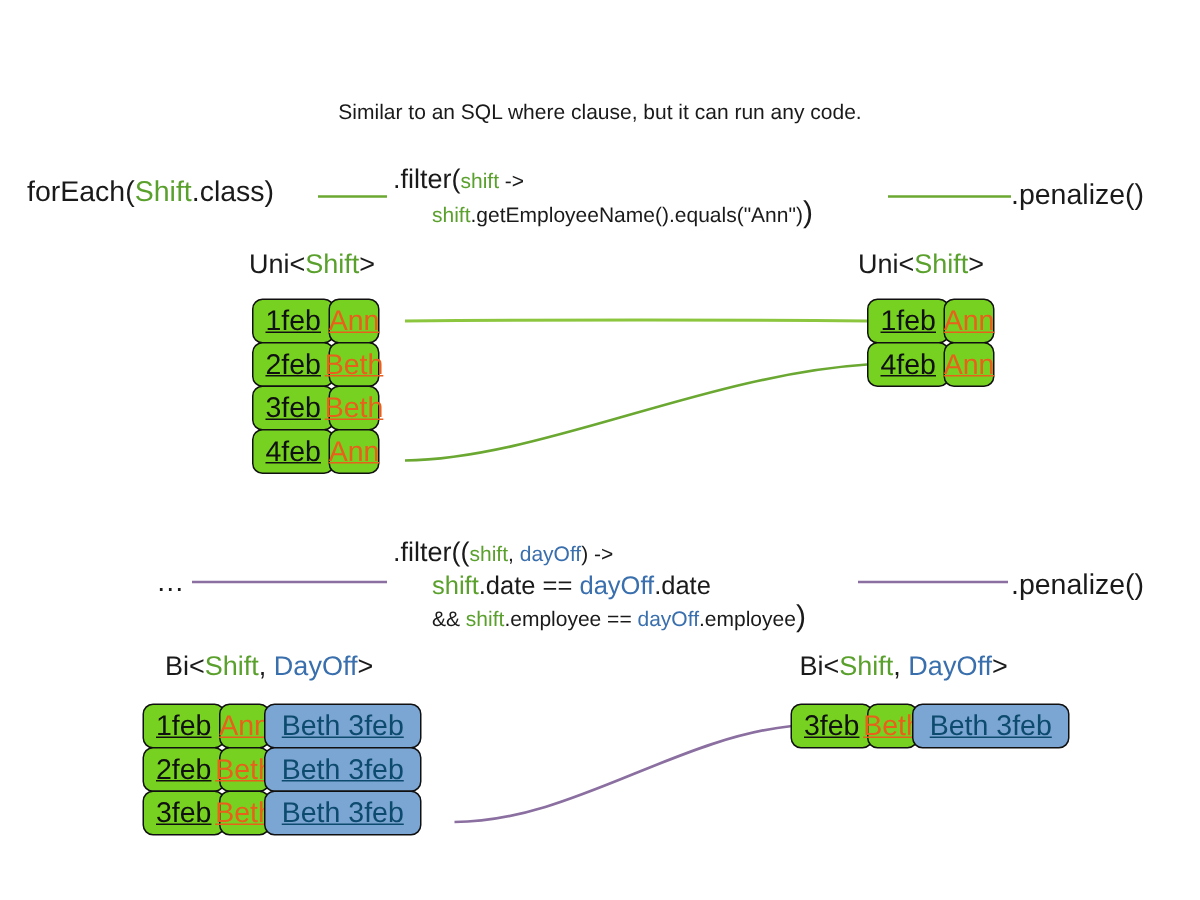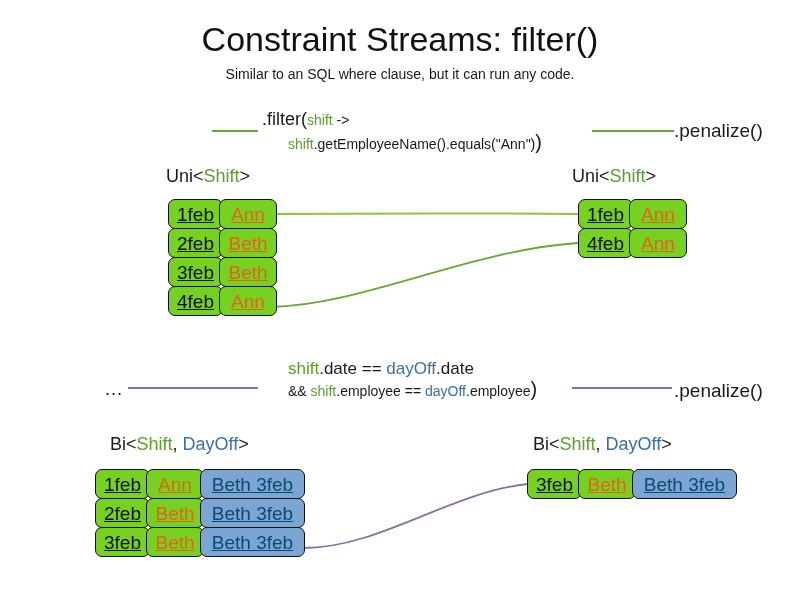--- a/index.html
+++ b/index.html
@@ -120,56 +120,56 @@
     text-decoration: underline;
   }
   .cell.green { background: #77d121; }
   .cell.blue  { background: #7ba5d2; }
   .cell.date  { color: #101010; }
   .cell.name  { color: #e8601c; }
   .cell.pair  { color: #0c4a6e; }
   .cell + .cell { margin-left: -4px; }
 
   .w-date { width: 55px; }
-  .w-name { width: 58px; }
+  .w-name { width: 34px; }
   .w-pair { width: 105px; }
 
   
   #wires {
     position: absolute;
     left: 0; top: 0;
     width: 800px; height: 600px;
     pointer-events: none;
   }
 </style>
 </head>
 <body>
 
 <div id="stage">
 
-  <div class="abs" id="title">Constraint Streams: filter()</div>
   <div class="abs" id="subtitle">Similar to an SQL where clause, but it can run any code.</div>
 
   <svg id="wires" viewBox="0 0 800 600">
 
     <line x1="212" y1="131" x2="258" y2="131" stroke="#6aa832" stroke-width="1.8"></line>
 
     <line x1="592" y1="131" x2="674" y2="131" stroke="#6aa832" stroke-width="1.8"></line>
 
     <path d="M 270 214 C 400 213, 460 213, 578 214" fill="none" stroke="#8cc63f" stroke-width="2"></path>
 
     <path d="M 270 307 C 360 306, 470 250, 578 243" fill="none" stroke="#6aa832" stroke-width="1.8"></path>
 
     <line x1="128" y1="388" x2="258" y2="388" stroke="#8a6fa0" stroke-width="1.8"></line>
 
     <line x1="572" y1="388" x2="672" y2="388" stroke="#8a6fa0" stroke-width="1.8"></line>
 
     <path d="M 303 548 C 380 548, 450 492, 528 484" fill="none" stroke="#8a6fa0" stroke-width="1.8"></path>
   </svg>
 
+  <div class="abs code" id="foreach"><span class="v-black">forEach(</span><span class="v-shift">Shift</span><span class="v-black">.class)</span></div>
 
   <div class="abs code" id="filter1">
     <div class="l1"><span class="v-black">.filter(</span><span class="v-shift" style="font-size:14px">shift</span><span class="v-black" style="font-size:14px"> -&gt;</span></div>
     <div class="l2"><span class="v-shift">shift</span><span class="v-black">.getEmployeeName().equals("Ann")</span><span class="v-black paren-big">)</span></div>
   </div>
 
   <div class="abs code" id="penalize1">.penalize()</div>
 
   <div class="abs code type-label" id="label-uni-left"><span class="v-black">Uni&lt;</span><span class="v-shift">Shift</span><span class="v-black">&gt;</span></div>
 
@@ -201,20 +201,21 @@
     </div>
     <div class="card-row">
       <div class="cell green date w-date">4feb</div>
       <div class="cell green name w-name">Ann</div>
     </div>
   </div>
 
   <div class="abs code" id="ellipsis">…</div>
 
   <div class="abs code" id="filter2">
+    <div class="l1"><span class="v-black">.filter((</span><span class="v-shift" style="font-size:14px">shift</span><span class="v-black" style="font-size:14px">, </span><span class="v-dayoff" style="font-size:14px">dayOff</span><span class="v-black" style="font-size:14px">) -&gt;</span></div>
     <div class="l2"><span class="v-shift">shift</span><span class="v-black">.date == </span><span class="v-dayoff">dayOff</span><span class="v-black">.date</span></div>
     <div class="l3"><span class="v-black">&amp;&amp; </span><span class="v-shift">shift</span><span class="v-black">.employee == </span><span class="v-dayoff">dayOff</span><span class="v-black">.employee</span><span class="v-black paren-big">)</span></div>
   </div>
 
   <div class="abs code" id="penalize2">.penalize()</div>
 
   <div class="abs code type-label" id="label-bi-left"><span class="v-black">Bi&lt;</span><span class="v-shift">Shift</span><span class="v-black">, </span><span class="v-dayoff">DayOff</span><span class="v-black">&gt;</span></div>
 
   <div class="abs code type-label" id="label-bi-right"><span class="v-black">Bi&lt;</span><span class="v-shift">Shift</span><span class="v-black">, </span><span class="v-dayoff">DayOff</span><span class="v-black">&gt;</span></div>
 

